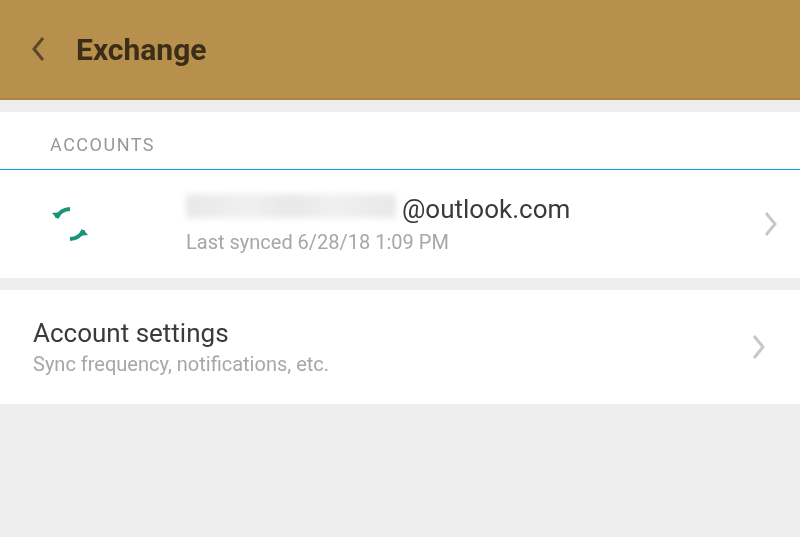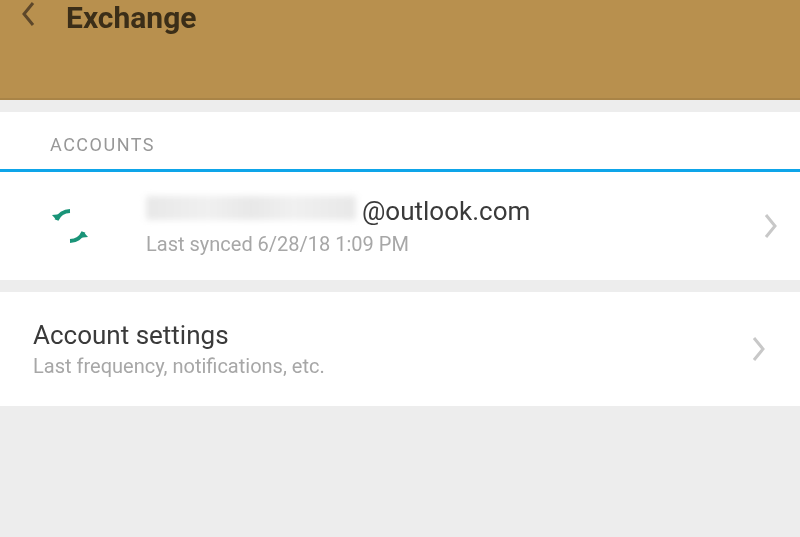--- a/index.html
+++ b/index.html
@@ -11,21 +11,22 @@
     body {
       width: 800px;
       height: 537px;
       background: #ededed;
       overflow: hidden;
     }
     .header {
       background: #b8904e;
       height: 100px;
       display: flex;
-      padding: 0 20px;
+      align-items: center;
+      padding: 0 30px;
       border-bottom: 2px solid rgba(0,0,0,0.08);
     }
     .back-icon {
       width: 18px;
       height: 28px;
       display: flex;
       align-items: center;
       justify-content: center;
       margin-right: 28px;
       cursor: pointer;
@@ -43,28 +44,29 @@
     .section {
       background: #ffffff;
       margin-top: 12px;
       padding: 0;
     }
     .section-label {
       font-size: 18px;
       color: #989898;
       letter-spacing: 1.5px;
       padding: 22px 50px 14px 50px;
-      border-bottom: 3px solid #0ea5e9;
+      border-bottom: 1px solid #0ea5e9;
       font-weight: 400;
     }
     .account-row {
       display: flex;
       align-items: center;
       padding: 24px 20px 24px 50px;
       cursor: pointer;
+      gap: 40px;
     }
     .sync-icon {
       width: 40px;
       height: 40px;
       display: flex;
       align-items: center;
       justify-content: center;
       margin-right: 56px;
     }
     .sync-icon svg {
@@ -169,21 +171,21 @@
           <polyline points="4,3 13,14 4,25"></polyline>
         </svg>
     </div>
   </div>
 </div>
 
 <div class="section">
   <div class="settings-row">
     <div class="settings-text">
       <div class="settings-title">Account settings</div>
-      <div class="settings-sub">Last frequency, notifications, etc.</div>
+      <div class="settings-sub">Sync frequency, notifications, etc.</div>
     </div>
     <div class="chevron">
       <svg viewBox="0 0 18 28">
           <polyline points="4,3 13,14 4,25"></polyline>
         </svg>
     </div>
   </div>
 </div>
 
 </body></html>

